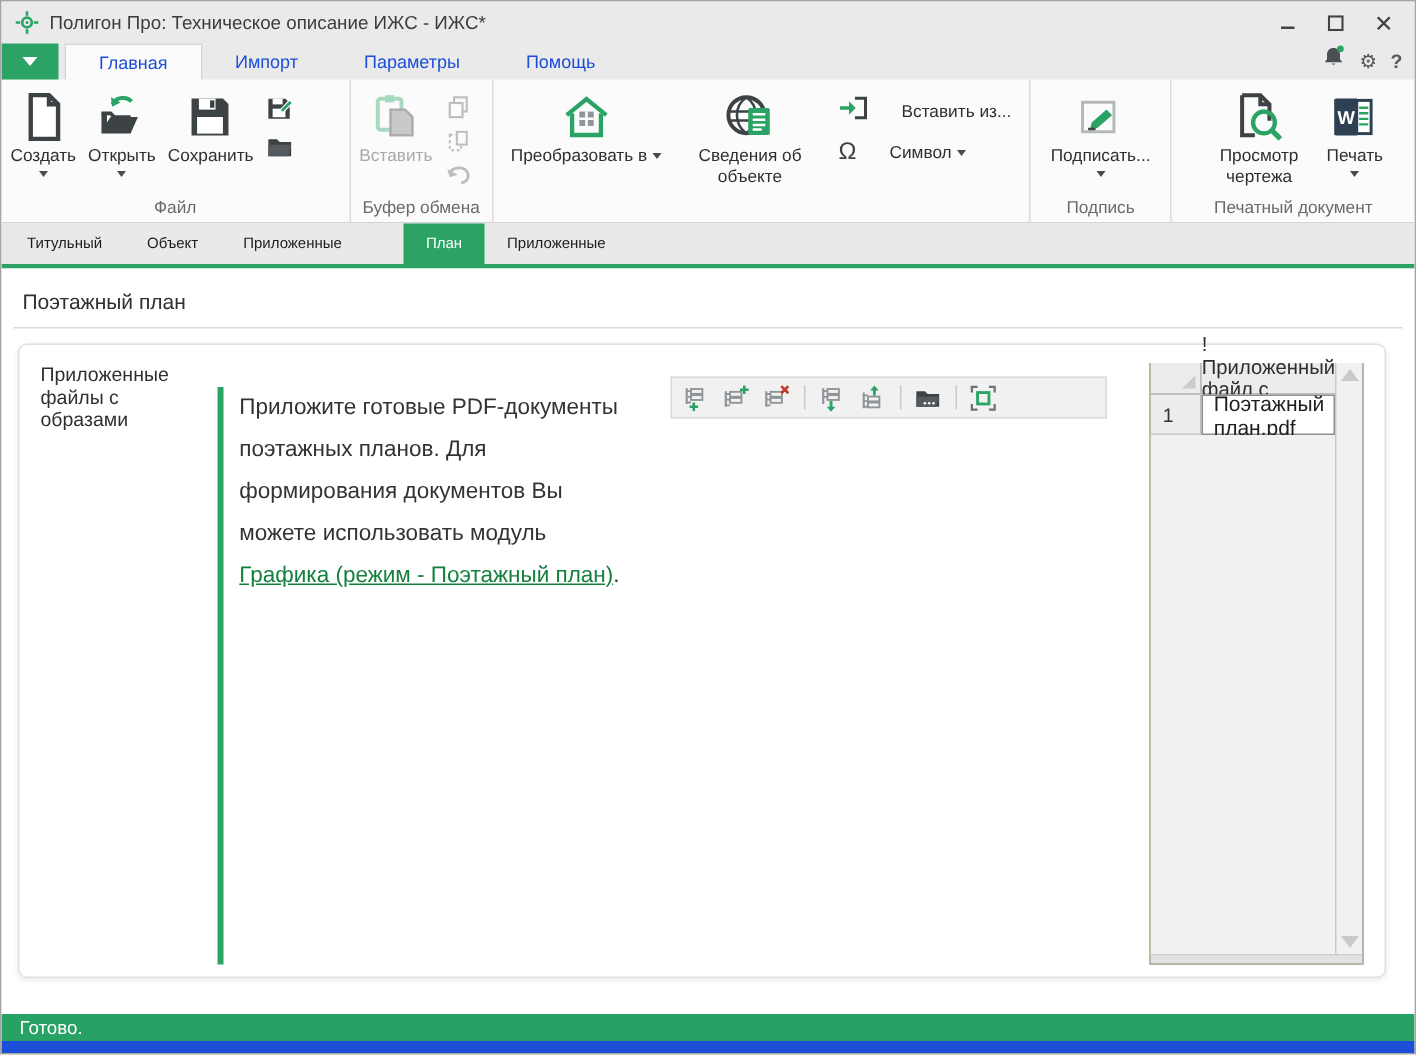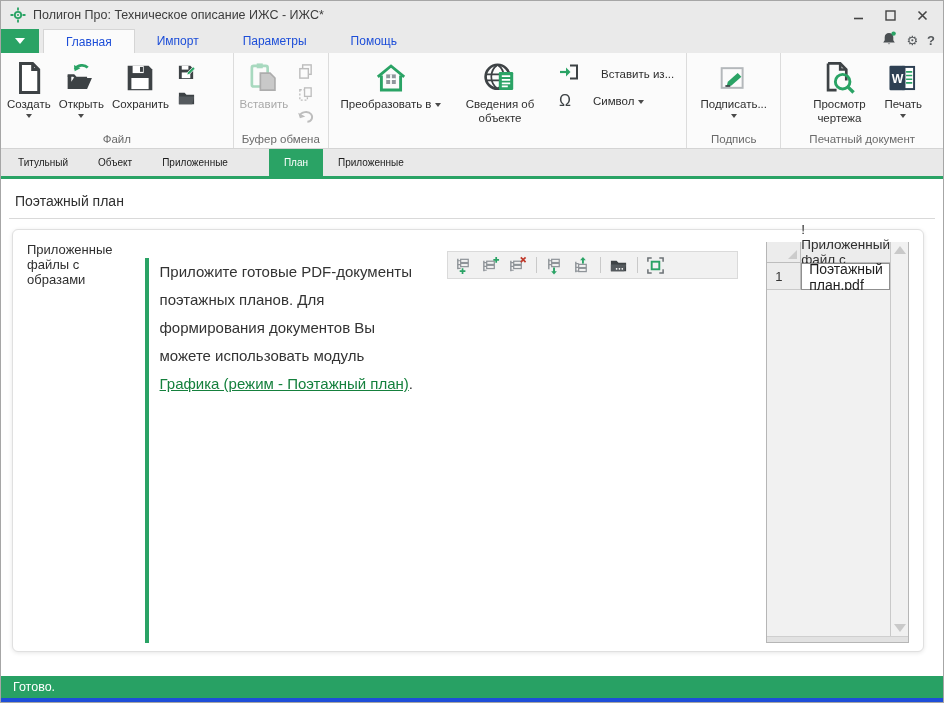--- a/index.html
+++ b/index.html
@@ -79,21 +79,21 @@
   .data-cell{flex:1;background:#fff;border:1px solid #8f8f8f;display:flex;align-items:center;
              padding-left:7px;font-size:14px;color:#1e1e1e;}
   .grid-empty{flex:1;background:#f1f1f1;}
   .vscroll{width:18px;background:#f1f1f1;border-left:1px solid #c9c9c9;display:flex;flex-direction:column;
            justify-content:space-between;align-items:center;padding:4px 0;flex:0 0 auto;}
   .sb-up{width:0;height:0;border-left:6px solid transparent;border-right:6px solid transparent;border-bottom:8px solid #c9c9c9;}
   .sb-down{width:0;height:0;border-left:6px solid transparent;border-right:6px solid transparent;border-top:8px solid #c9c9c9;}
   .hscroll{height:6px;background:#e2e2e2;border-top:1px solid #cfcfcf;flex:0 0 auto;}
 
   
-  .statusbar{height:26px;background:#28a164;border-bottom:4px solid #1d4ed8;display:flex;align-items:center;
+  .statusbar{height:26px;background:#28a164;border-bottom:8px solid #1d4ed8;display:flex;align-items:center;
              padding:0 12px;flex:0 0 auto;}
   .status-text{color:#fff;font-size:12.5px;}
 </style>
 </head>
 <body>
 
 <div class="window">
 
   <div class="titlebar">
     <span class="app-icon">

